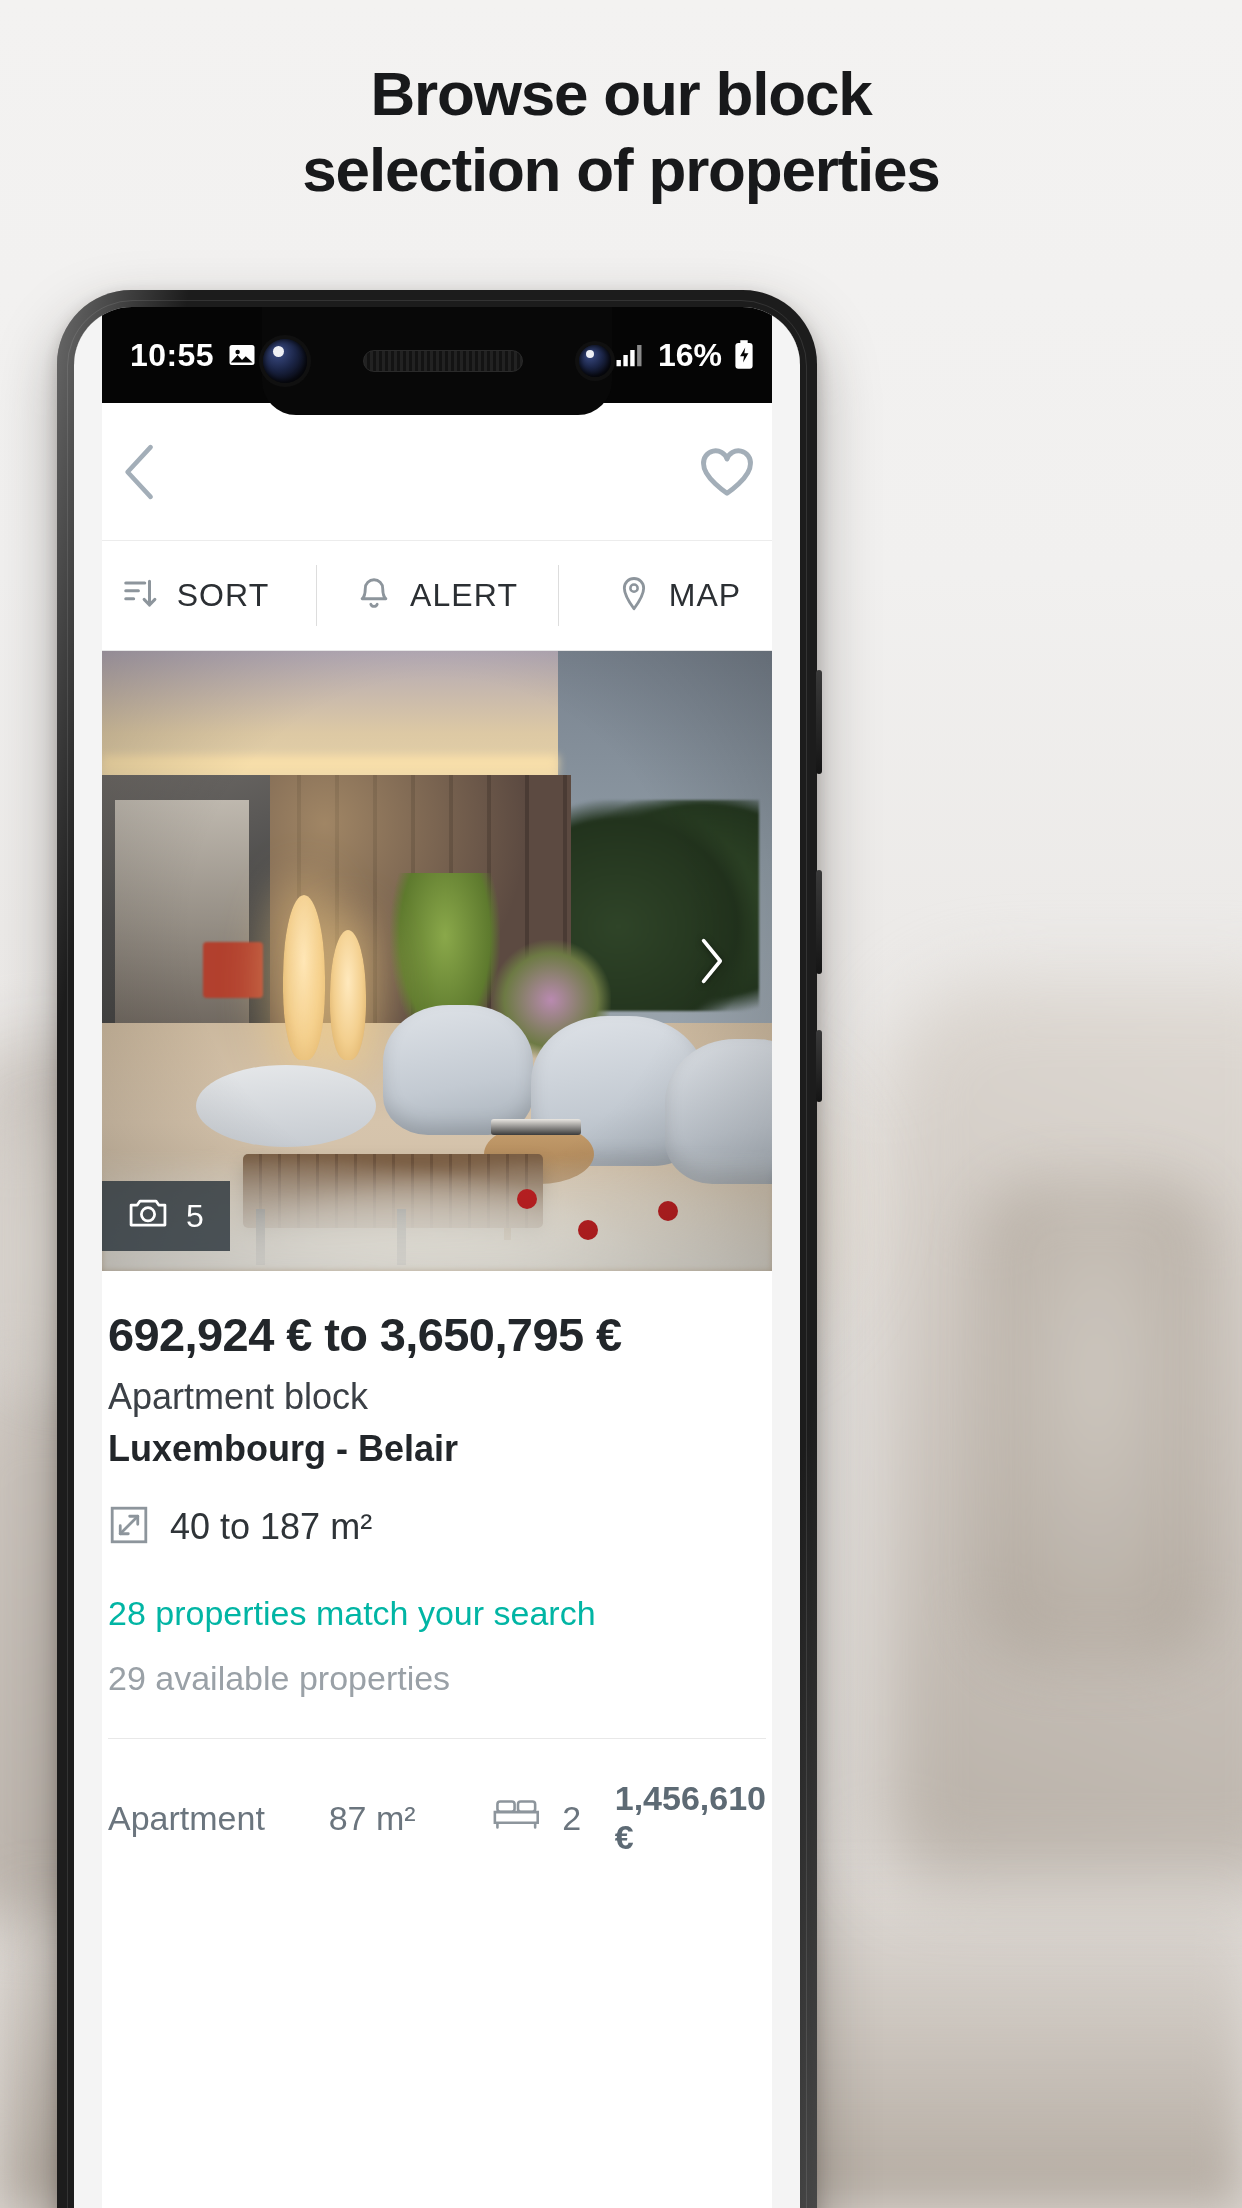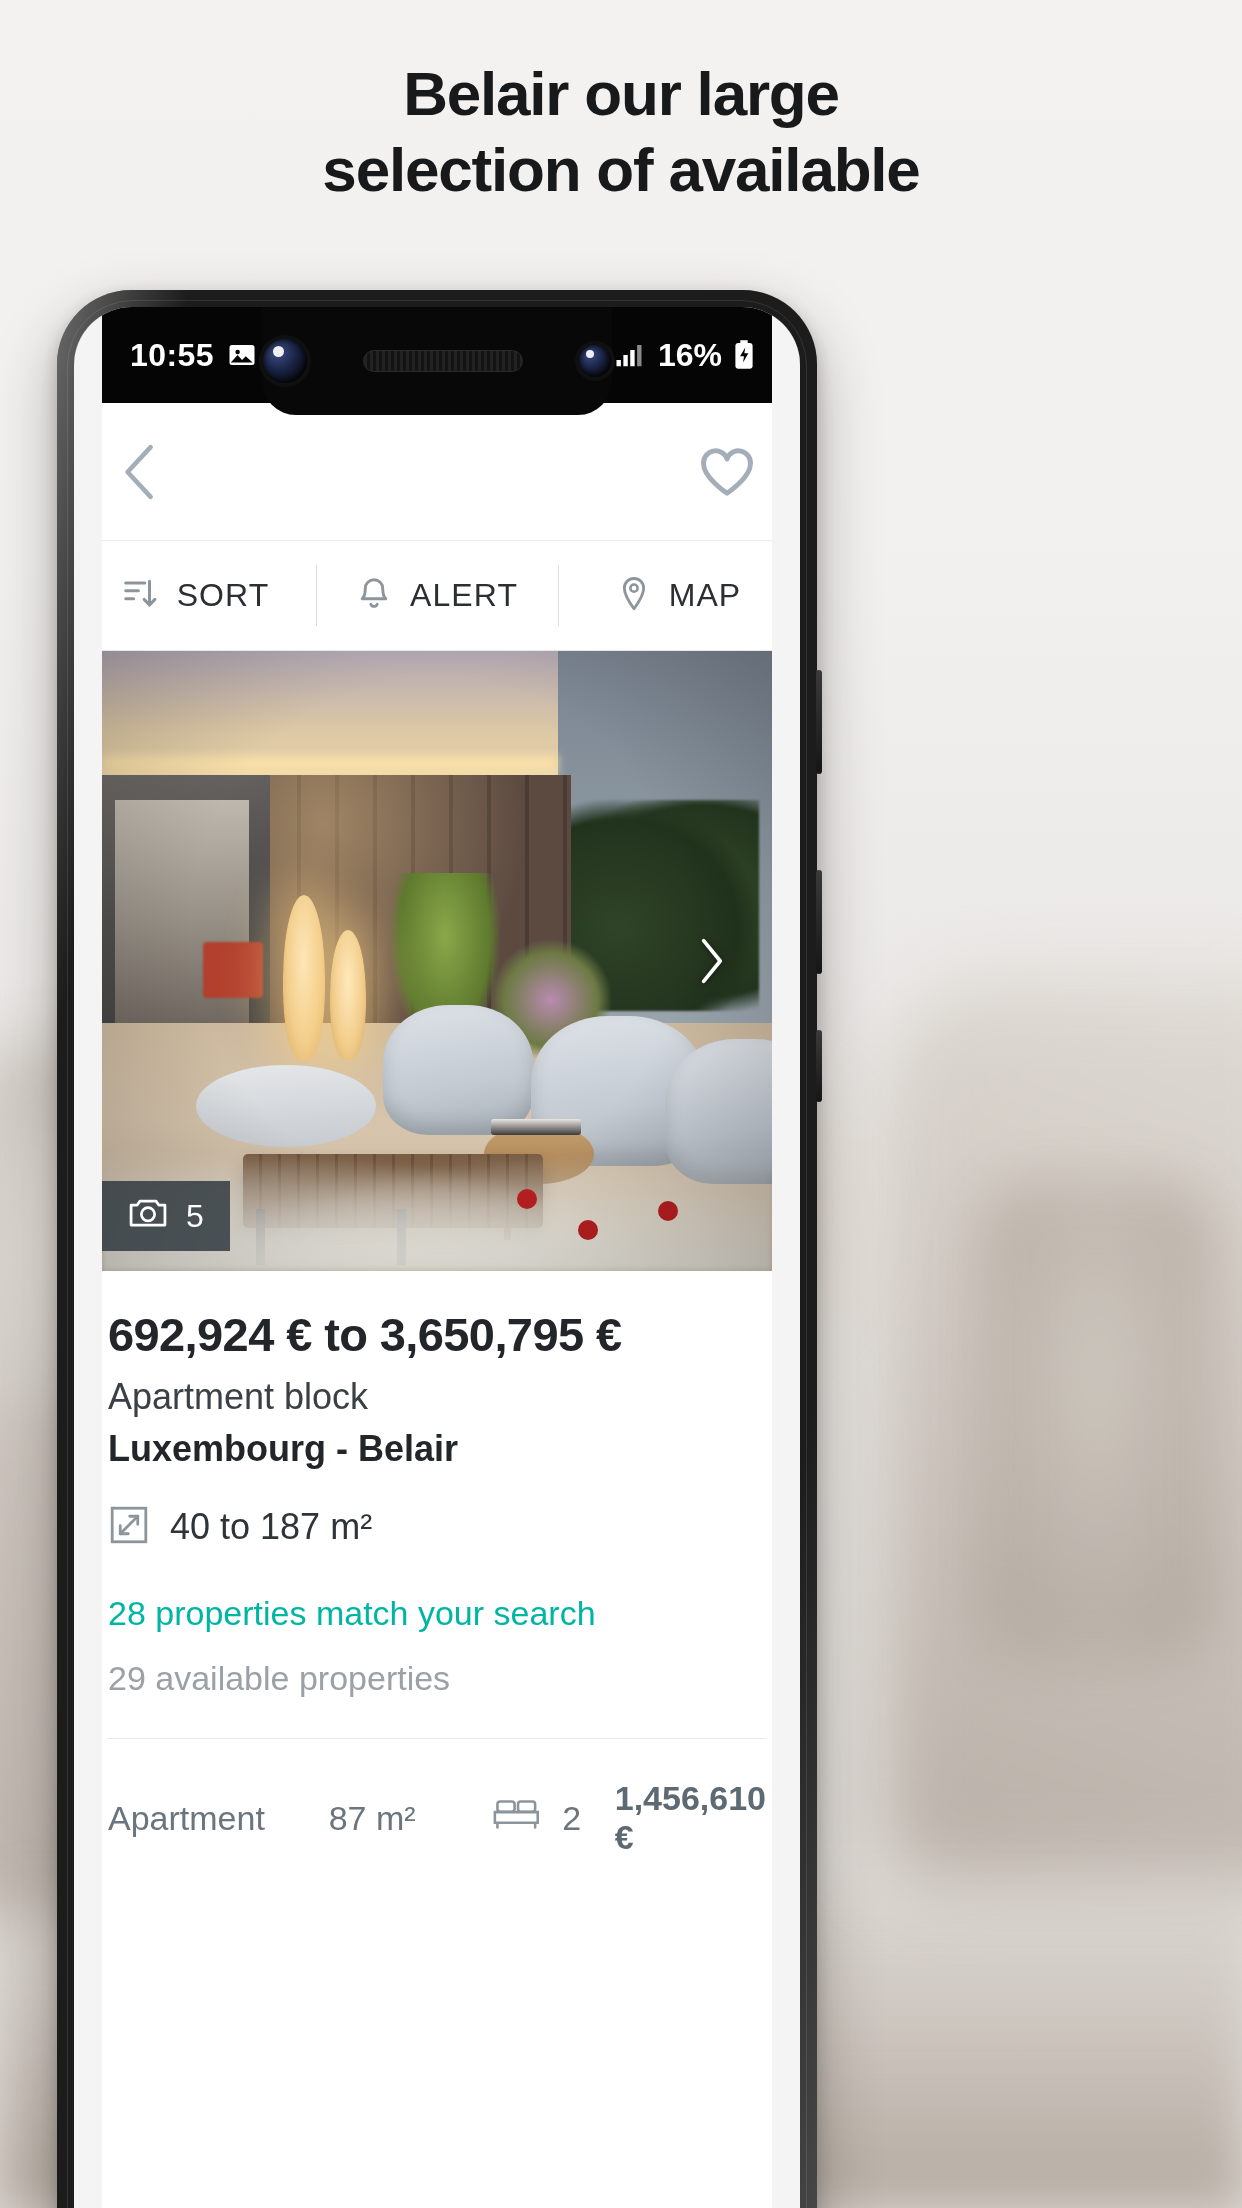--- a/index.html
+++ b/index.html
@@ -250,22 +250,22 @@
   <div class="bd-sofa"></div>
   <div class="bd-sofa2"></div>
   <div class="bd-cush"></div>
   <div class="bd-right"></div>
   <div class="bd-rplant"></div>
   <div class="bd-warm"></div>
   <div class="bd-floor"></div>
 </div>
 
 <div class="headline">
-  <span class="hl-line">Belair our large</span>
-  <span class="hl-line">selection of available</span>
+  <span class="hl-line">Browse our block</span>
+  <span class="hl-line">selection of properties</span>
 </div>
 
 <div class="phone">
   <div class="btn-vol"></div>
   <div class="btn-pwr"></div>
   <div class="btn-pwr2"></div>
 
   <div class="screen">
 
     <div class="statusbar">

